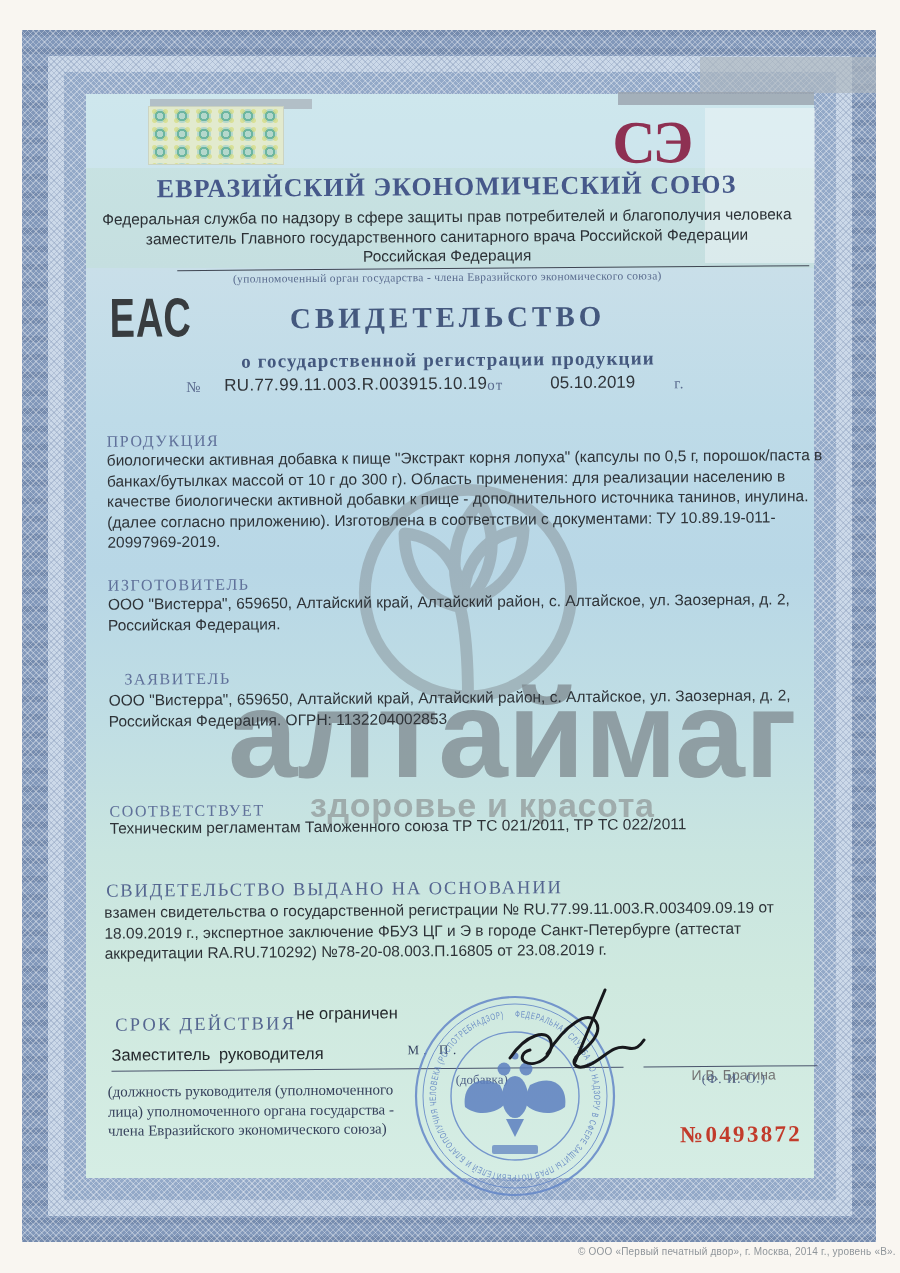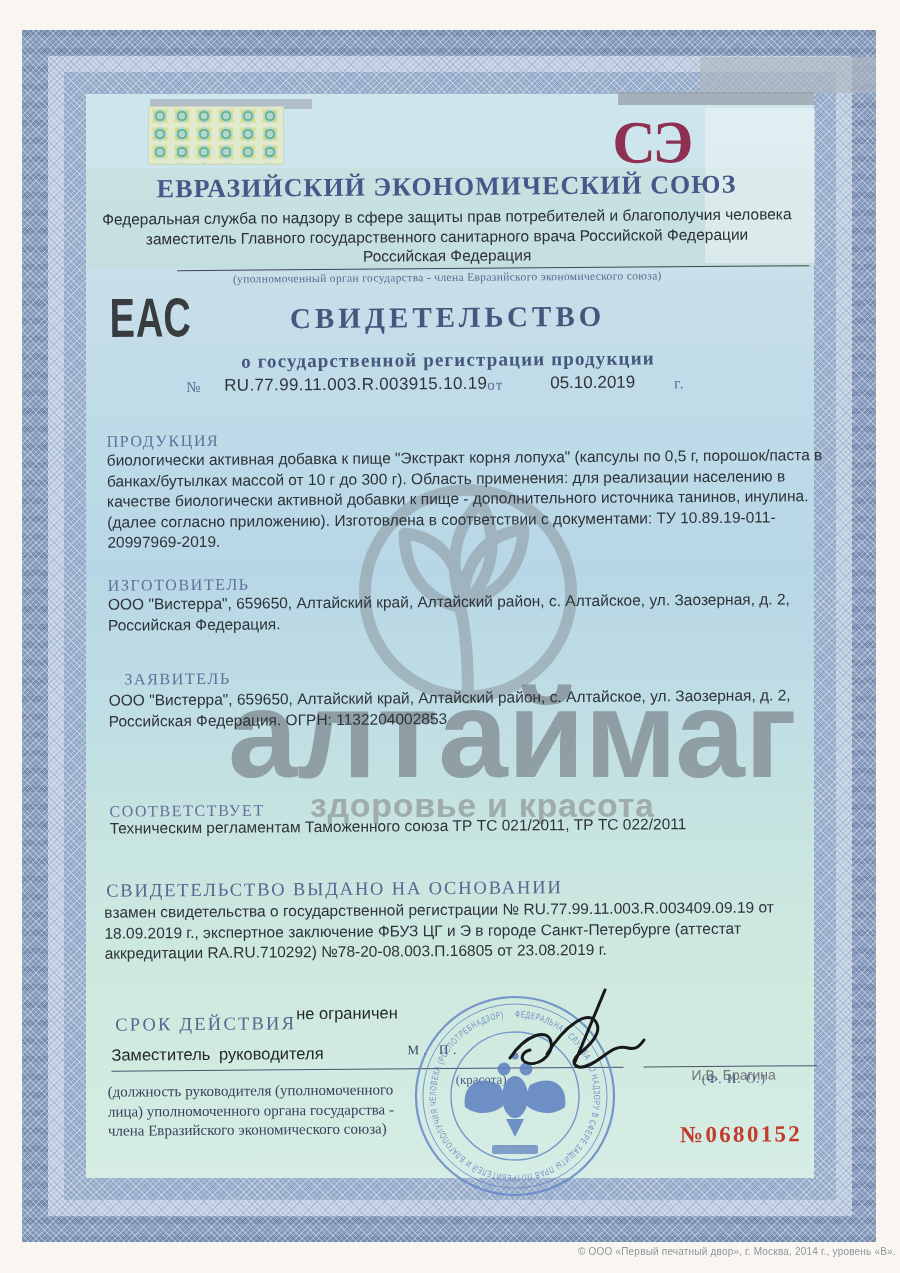--- a/index.html
+++ b/index.html
@@ -151,31 +151,31 @@
       <div class="body-line">18.09.2019 г., экспертное заключение ФБУЗ ЦГ и Э в городе Санкт-Петербурге (аттестат</div>
       <div class="body-line">аккредитации RA.RU.710292) №78-20-08.003.П.16805 от 23.08.2019 г.</div>
     </div>
 
     <div class="abs sec-h big" style="left:112px;top:1012px;letter-spacing:.12em;">СРОК ДЕЙСТВИЯ</div>
     <div class="abs" style="left:293px;top:1003px;font-size:16.5px;color:#24282c;text-align:right;">не ограничен</div>
 
     <div class="abs" style="left:108px;top:1043px;font-size:16.5px;color:#24282c;word-spacing:4px;">Заместитель  руководителя</div>
     <div class="abs serif" style="left:404px;top:1042px;font-size:13px;color:#33405f;letter-spacing:.35em;">М. П.</div>
     <div class="abs sig-line" style="left:108px;top:1068px;width:512px;"></div>
-    <div class="abs cap" style="left:452px;top:1072px;">(красота)</div>
+    <div class="abs cap" style="left:452px;top:1072px;">(добавка)</div>
     <div class="abs" style="left:688px;top:1045px;font-size:14px;color:#737373;margin-top:24px;">И.В. Брагина</div>
     <div class="abs sig-line" style="left:640px;top:1068px;width:174px;"></div>
     <div class="abs cap" style="left:698px;top:1073px;letter-spacing:.08em;">(Ф. И. О.)</div>
     <div class="abs" style="left:104px;top:1080px;">
       <div class="pos-cap">(должность руководителя (уполномоченного</div>
       <div class="pos-cap">лица) уполномоченного органа государства -</div>
       <div class="pos-cap">члена Евразийского экономического союза)</div>
     </div>
 
-    <div class="abs serial">№0680152</div>
+    <div class="abs serial">№0493872</div>
   </div>
 
   <svg class="abs" style="left:412px;top:993px;opacity:.85;" width="206" height="206" viewBox="0 0 206 206">
     <g stroke="#6487c8" fill="none">
       <circle cx="103" cy="103" r="99" stroke-width="2.2"></circle>
       <circle cx="103" cy="103" r="92" stroke-width="1"></circle>
       <circle cx="103" cy="103" r="64" stroke-width="1.4"></circle>
     </g>
     <defs>
       <path id="ringpath" d="M103,24 a79,79 0 1,1 -0.01,0"></path>

